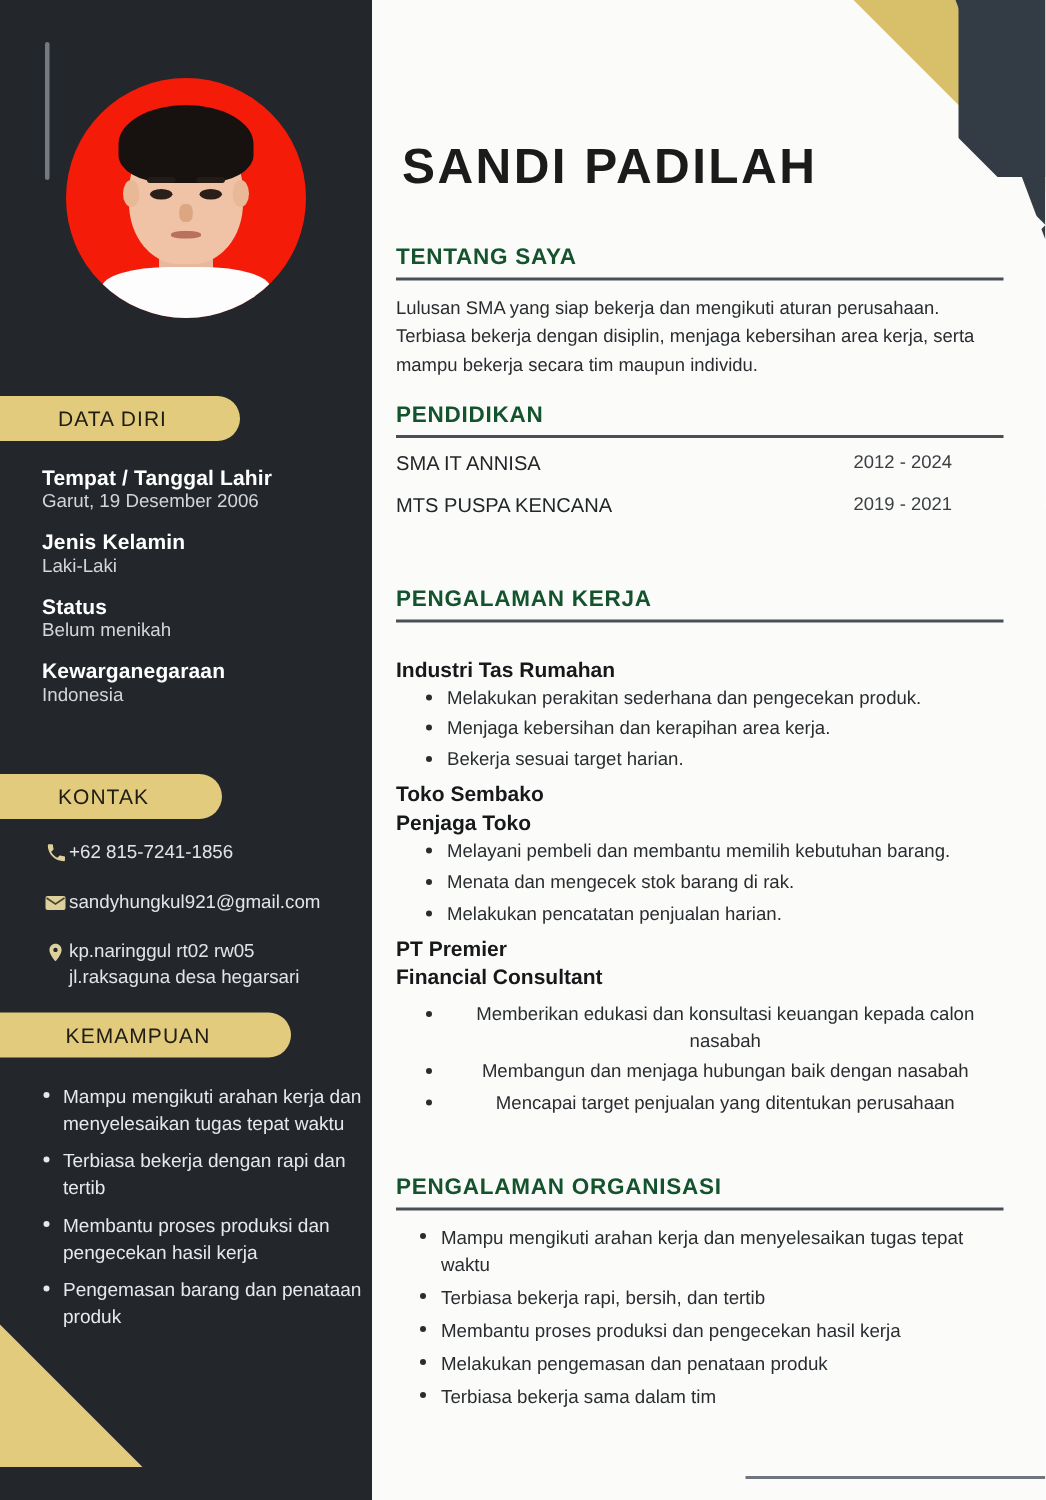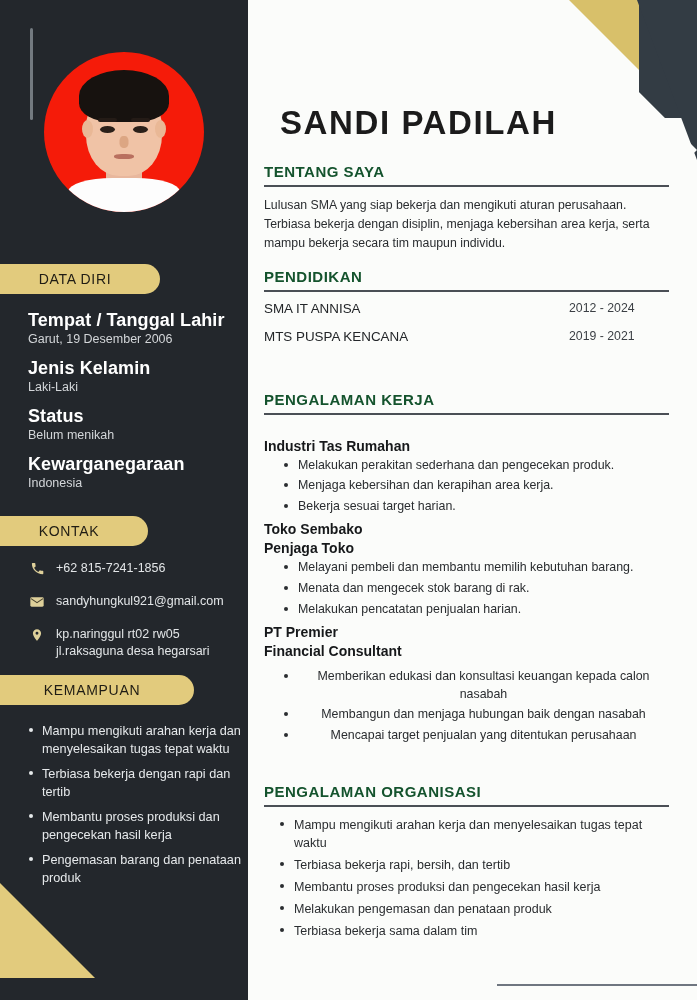--- a/index.html
+++ b/index.html
@@ -135,24 +135,24 @@
     background:#e2cb7d;
     border-radius:0 16px 16px 0;
     display:flex;align-items:center;justify-content:center;
     color:#1f1c14;
     font-weight:normal;font-size:14px;letter-spacing:.7px;
     z-index:9;
     padding-right:10px;
   }
 
   .side-block{position:absolute;left:28px;z-index:9;color:#fff;}
-  .dd-label{font-size:18px;font-weight:bold;color:#ffffff;margin:0 0 1px 0;letter-spacing:.1px;}
+  .dd-label{font-size:14px;font-weight:bold;color:#ffffff;margin:0 0 1px 0;letter-spacing:.1px;}
   .dd-value{font-size:12.5px;color:#d3d6d9;margin:0 0 12px 0;font-weight:normal;}
 
-  .contact-row{display:flex;align-items:flex-start;gap:10px;margin-bottom:16px;}
+  .contact-row{display:flex;align-items:flex-start;margin-bottom:16px;}
   .c-ico{width:18px;flex:0 0 18px;display:flex;align-items:center;justify-content:center;margin-top:1px;}
   .c-txt{font-size:12.5px;color:#e2e5e7;line-height:1.35;}
 
   .skill-list{margin:0;padding:0 14px 0 18px;list-style:none;}
   .skill-list li{
     position:relative;
     font-size:12.7px;color:#e6e9eb;
     line-height:1.42;margin-bottom:7px;
     padding-left:0;
   }
@@ -165,21 +165,21 @@
   .content{
     position:absolute;left:248px;top:0;
     width:449px;height:1000px;
     z-index:4;
     box-sizing:border-box;
     padding:0 28px 0 16px;
   }
   .name{
     position:absolute;left:16px;top:88px;
     font-size:33px;font-weight:bold;color:#1b1b1b;
-    letter-spacing:1.6px;margin:16px;
+    letter-spacing:1.6px;margin:4px;
     z-index:6;
   }
   .sec{position:absolute;left:16px;width:405px;}
   .sec-title{
     font-size:15px;font-weight:bold;color:#14532d;
     letter-spacing:.5px;margin:0 0 5px 0;
   }
   .sec-rule{height:1.5px;background:#4a4f55;width:100%;margin-bottom:9px;}
   .about-p{font-size:12.3px;color:#2a2d30;line-height:1.55;margin:0;}
 

